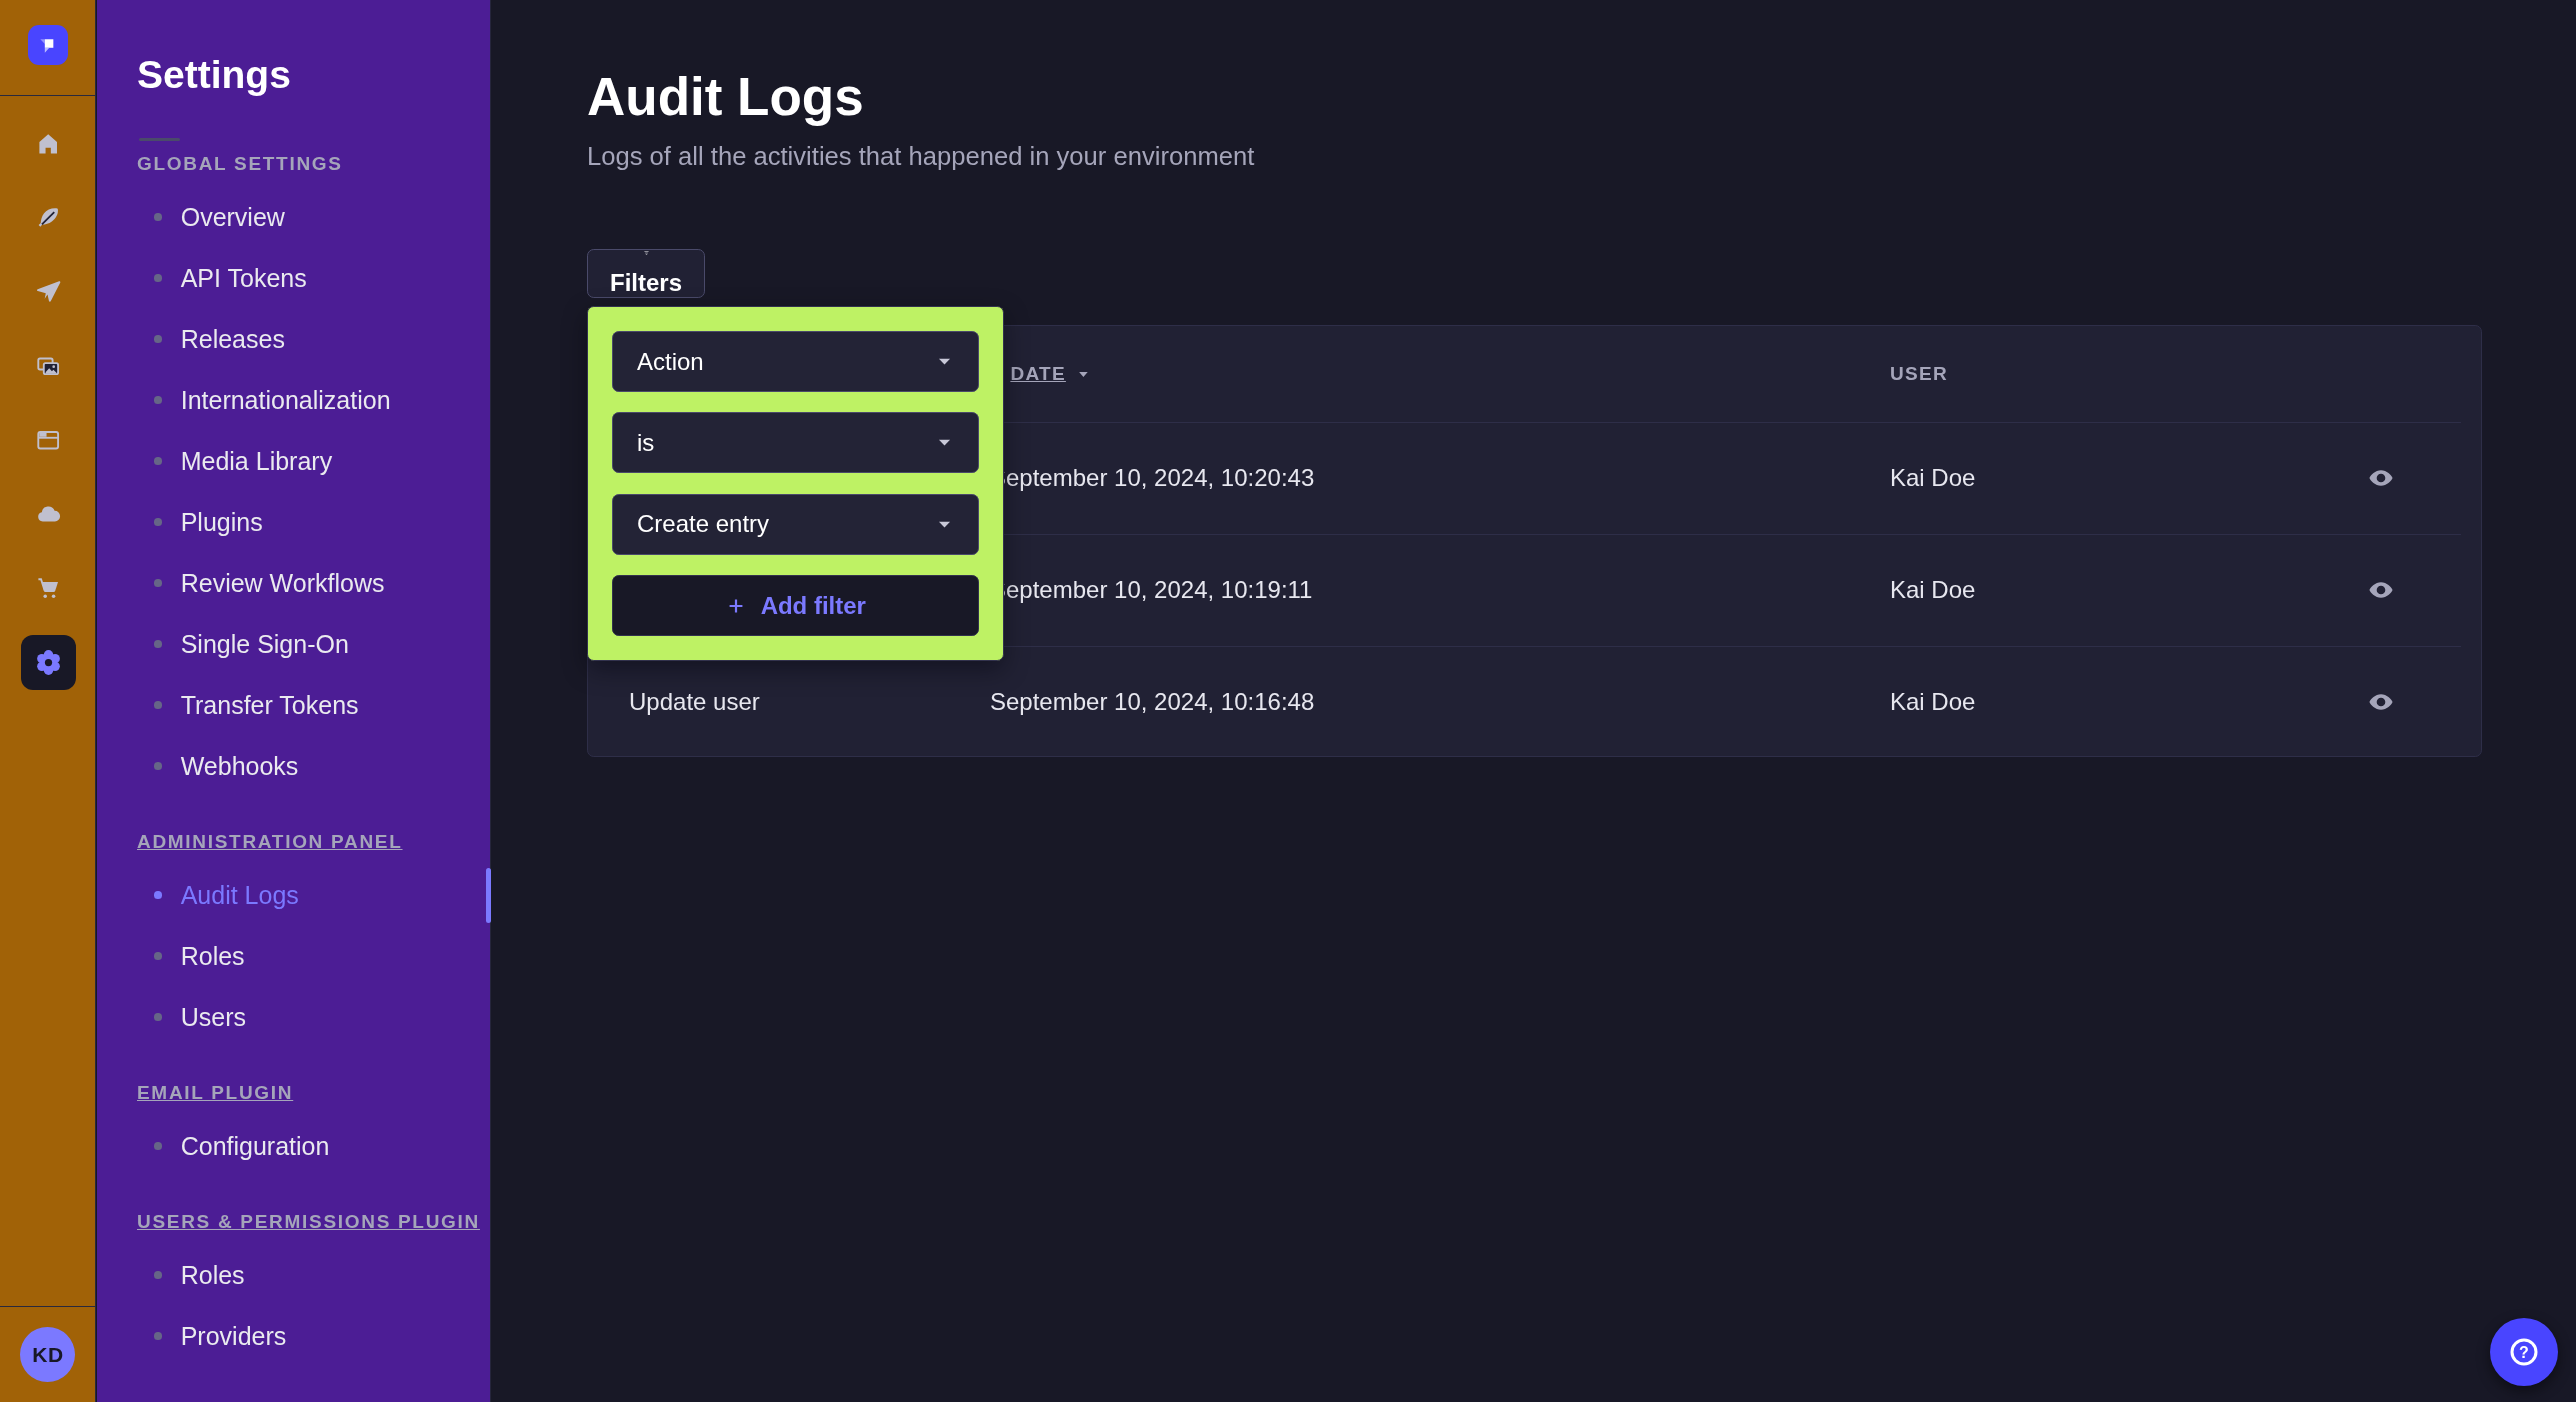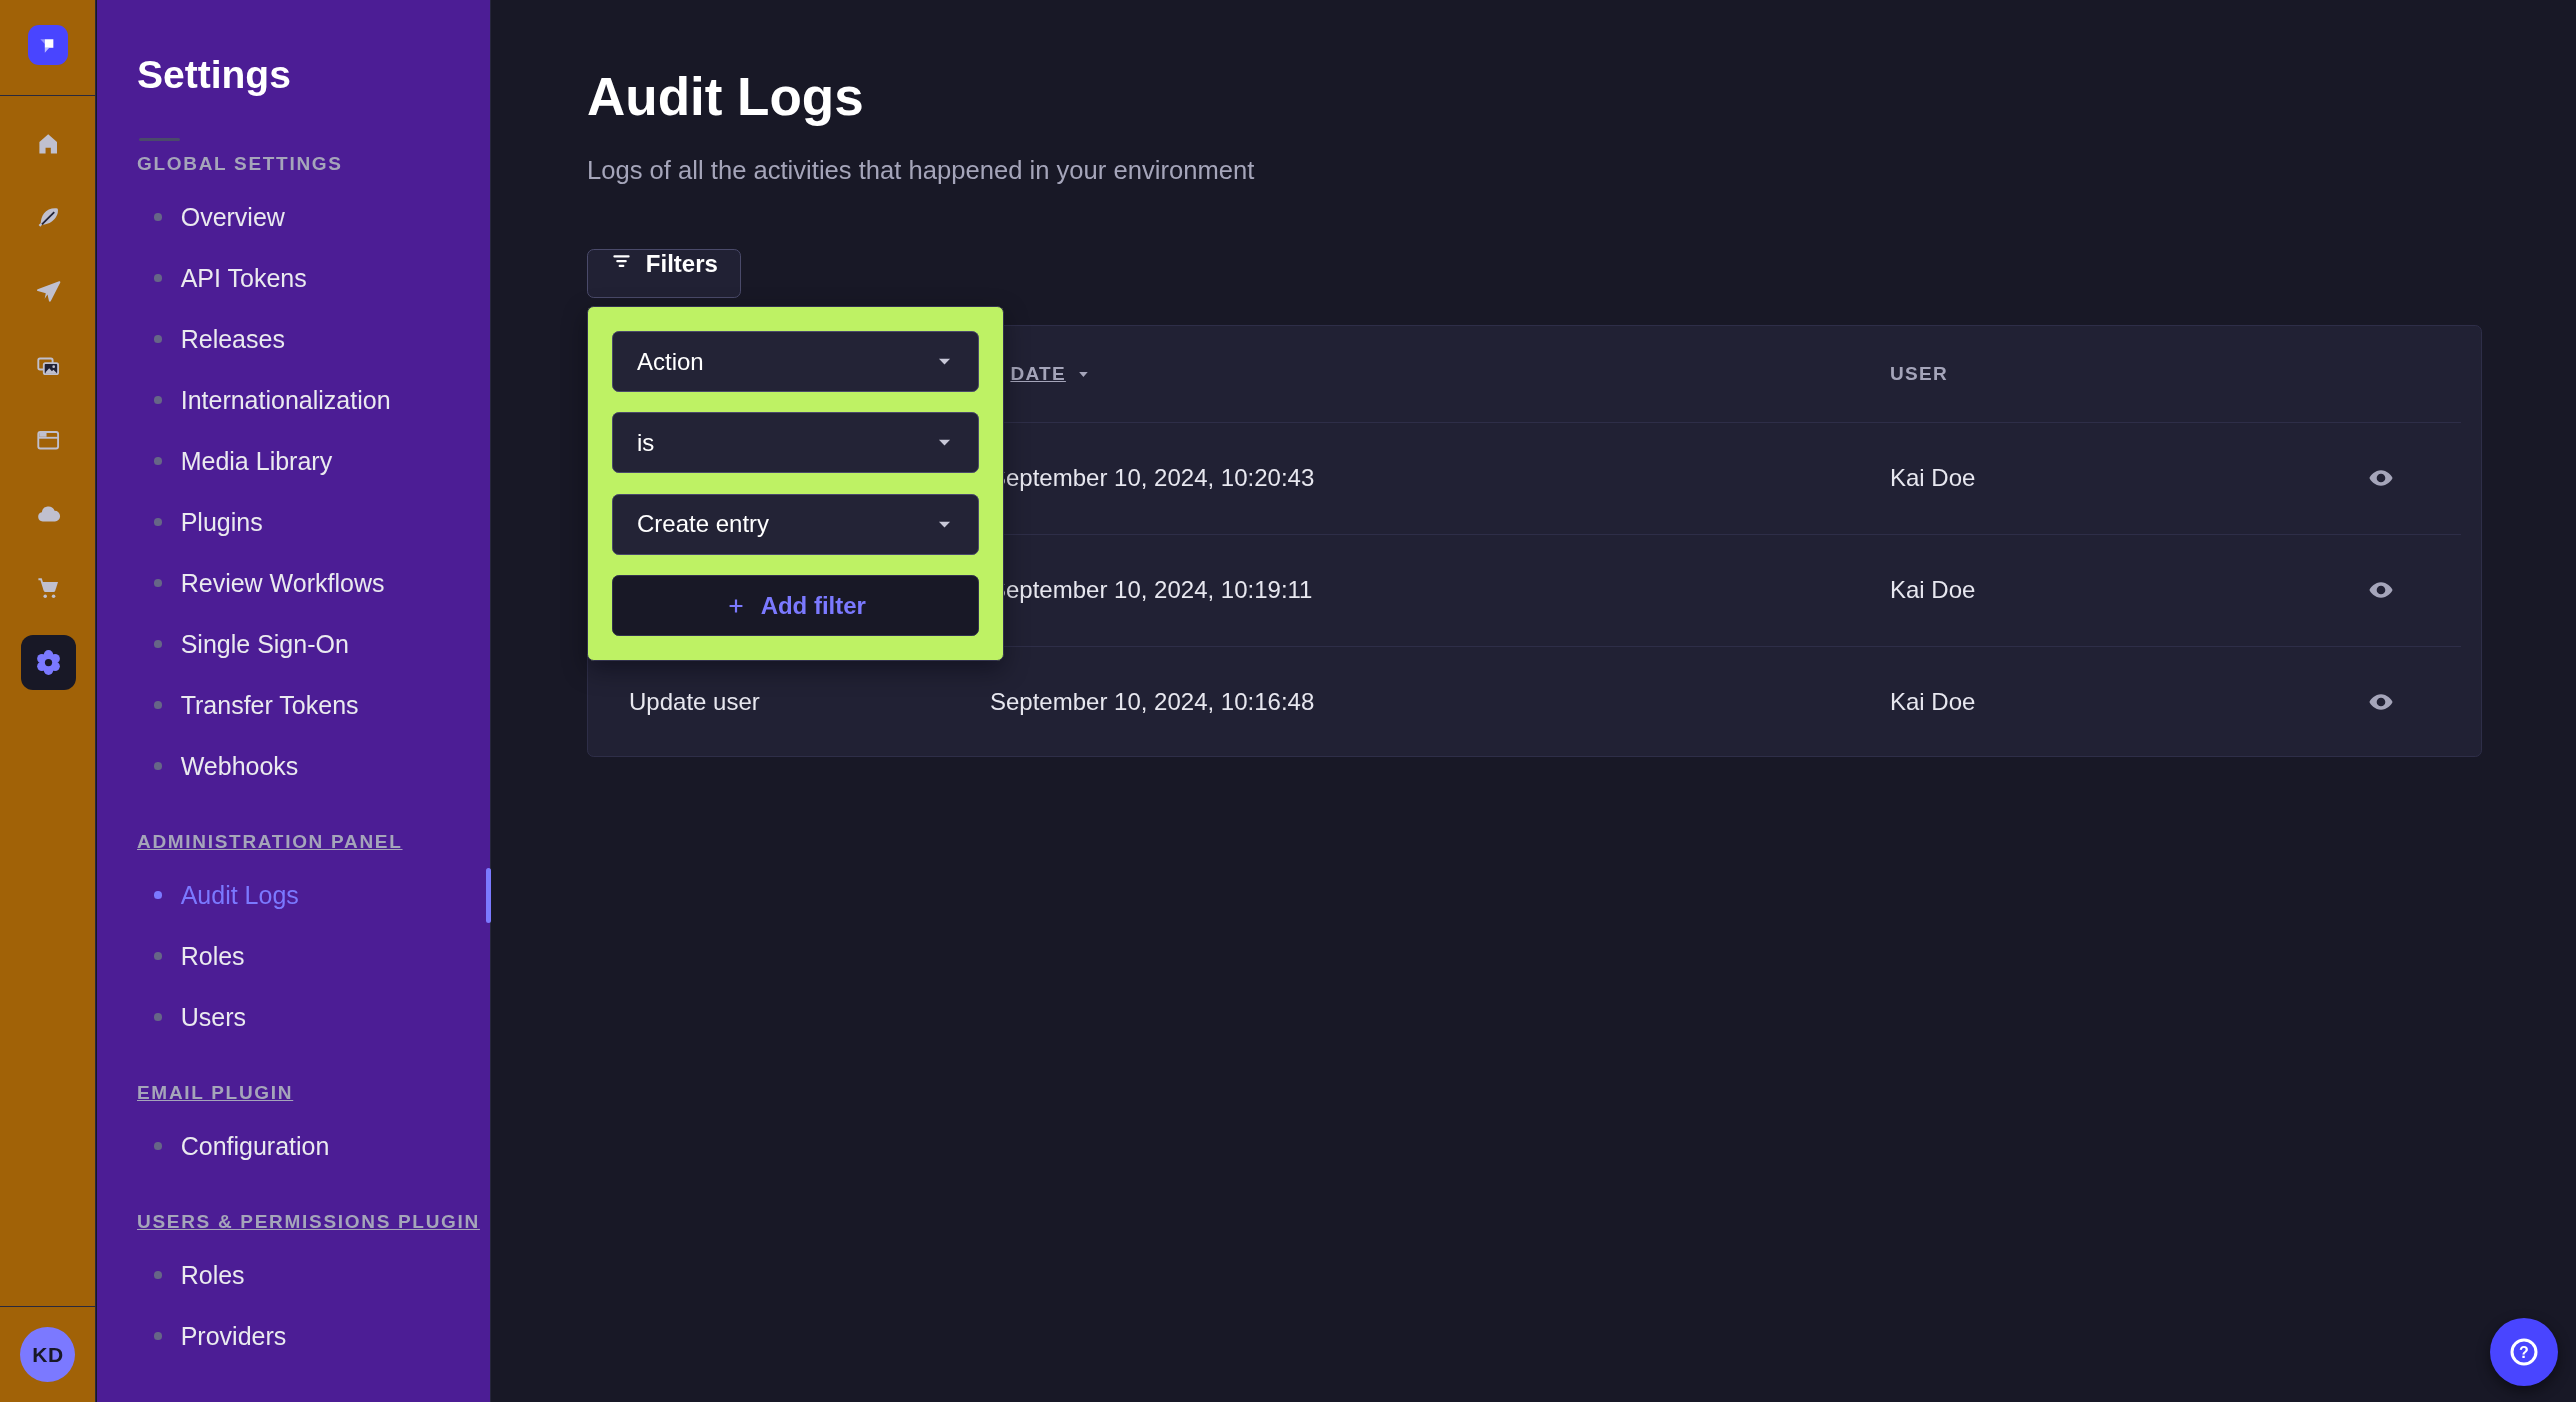--- a/index.html
+++ b/index.html
@@ -39,25 +39,25 @@
                font-size:25px; color:#eaeaef; cursor:pointer; }
   .subnav li::before { content:''; width:7.7px; height:7.7px; border-radius:50%; background:#666687;
                        margin-right:19px; flex:0 0 auto; }
   .subnav li.active { color:#7b79ff; font-weight:500; }
   .subnav li.active::before { background:#7b79ff; }
   .subnav li.active::after { content:''; position:absolute; right:-0.9px; top:3.4px; width:5.1px; height:55px;
                              background:#7b79ff; border-radius:3.4px; }
   
   .main { position:absolute; left:492px; top:0; right:0; bottom:0; }
   .page-title { position:absolute; left:95px; top:66px; font-size:53px; font-weight:800; color:#fff; }
-  .page-subtitle { position:absolute; left:95px; top:156px; font-size:25.6px; color:#a5a5ba; }
+  .page-subtitle { position:absolute; left:95px; top:142px; font-size:25.6px; color:#a5a5ba; }
   .filters-btn { position:absolute; left:95px; top:249px; height:49px; padding:0 22px;
-                 display:flex; gap:12.8px;
+                 display:flex; align-items:center; gap:12.8px;
                  background:#212134; border:0.9px solid #4a4a6a; border-radius:6.8px;
-                 font-size:24px; font-weight:600; color:#fff; cursor:pointer; }
+                 font-size:24px; font-weight:600; color:#fff; cursor:pointer;flex-direction:column; }
   .filters-btn svg { width:23px; height:23px; }
   
   .popover { position:absolute; left:95px; top:306px; width:417px; padding:24px;
              background:#bef264; border:0.9px solid #32324d; border-radius:6.8px; z-index:10;
              box-shadow:0 8.5px 24px rgba(3,3,10,.4); }
   .select { height:61px; border:0.9px solid #4a4a6a; border-radius:6.8px; margin-bottom:20.4px;
             display:flex; align-items:center; justify-content:space-between; padding:0 24px;
             font-size:24px; color:#fff; cursor:pointer; background:#232336; }
   .select svg { width:19px; height:19px; flex:0 0 auto; }
   .add-filter { height:61px; border:0.9px solid #32324d; border-radius:6.8px; background:#181826;

